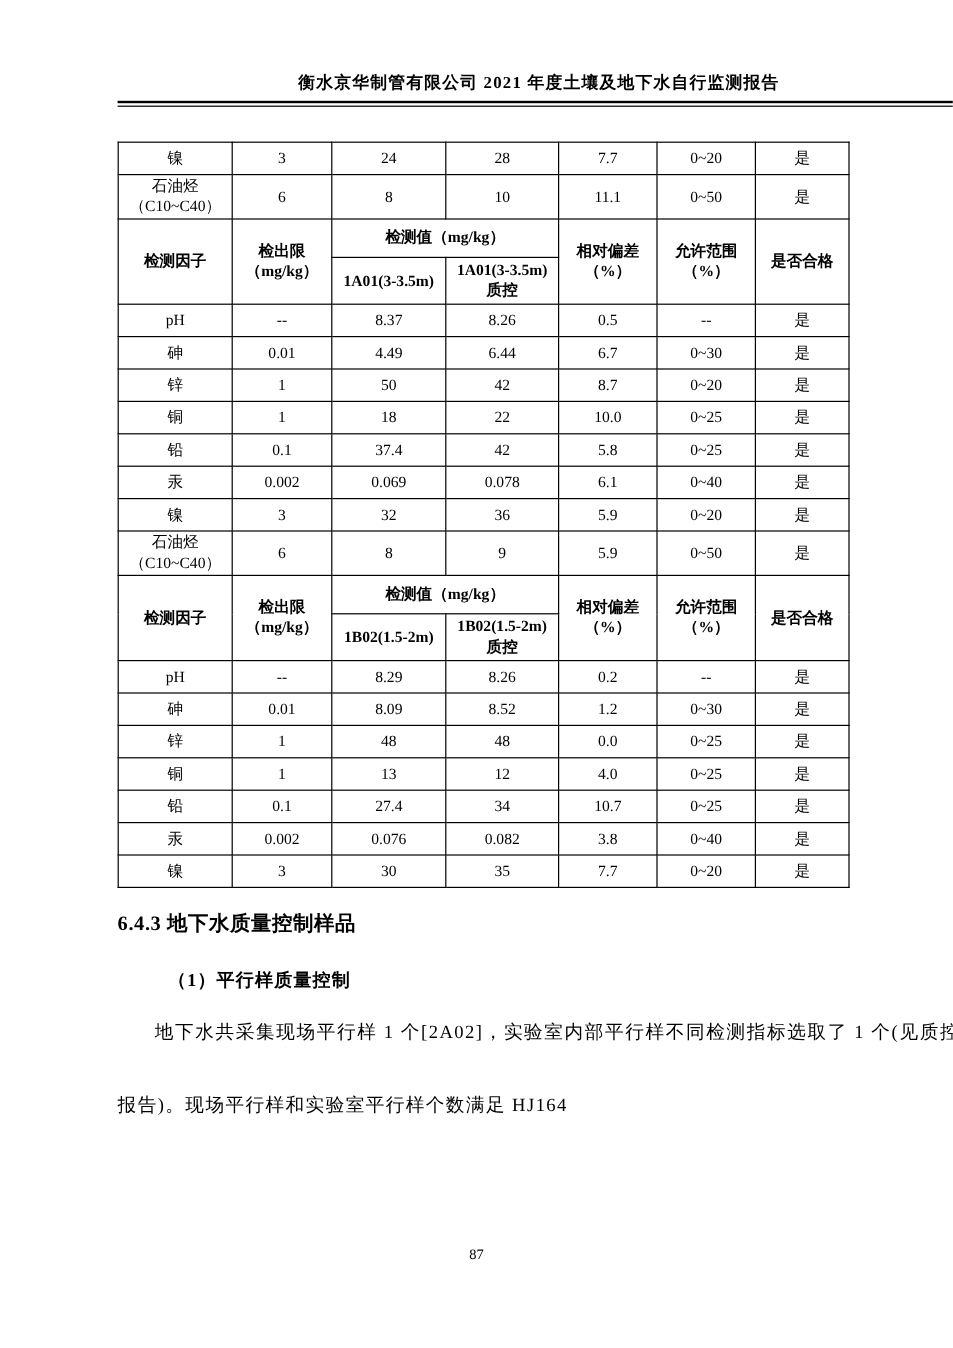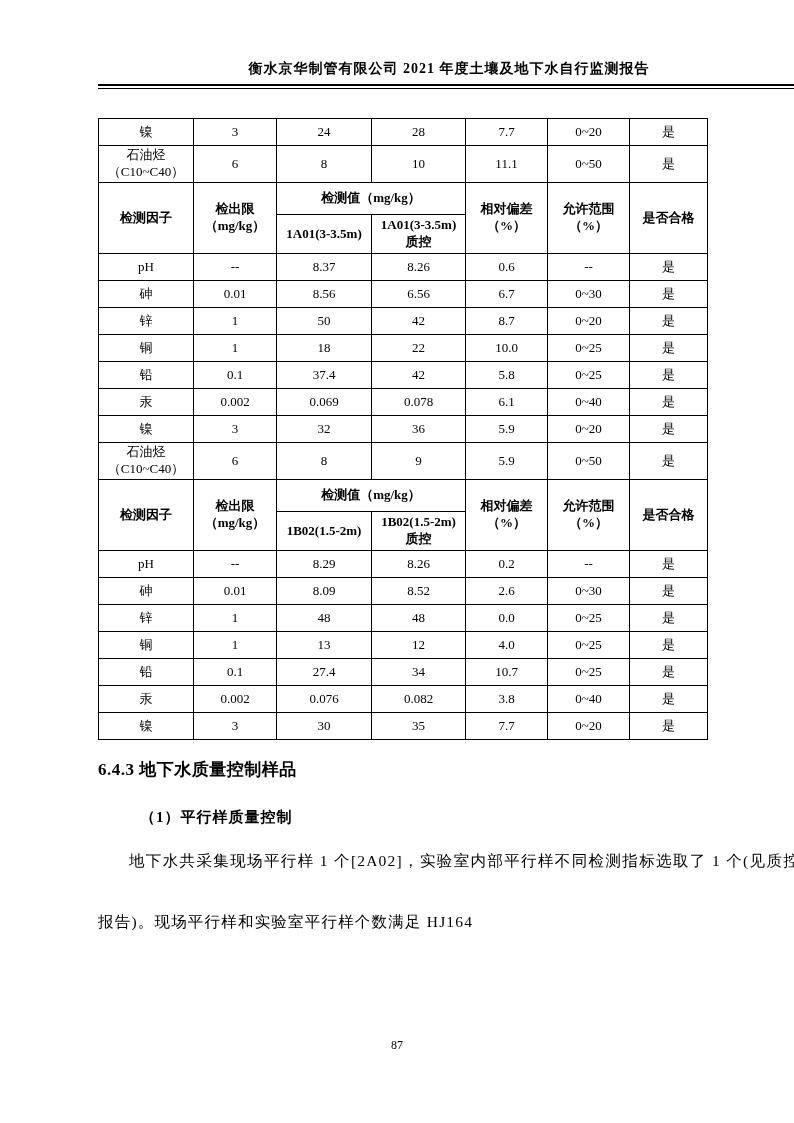--- a/index.html
+++ b/index.html
@@ -110,29 +110,29 @@
 质控</th>
       </tr>
     </tbody>
 
     <tbody>
         <tr class="data-row">
           <td>pH</td>
           <td>--</td>
           <td>8.37</td>
           <td>8.26</td>
-          <td>0.6</td>
+          <td>0.5</td>
           <td>--</td>
           <td>是</td>
         </tr>
         <tr class="data-row">
           <td>砷</td>
           <td>0.01</td>
-          <td>8.56</td>
-          <td>6.56</td>
+          <td>4.49</td>
+          <td>6.44</td>
           <td>6.7</td>
           <td>0~30</td>
           <td>是</td>
         </tr>
         <tr class="data-row">
           <td>锌</td>
           <td>1</td>
           <td>50</td>
           <td>42</td>
           <td>8.7</td>
@@ -214,21 +214,21 @@
           <td>8.26</td>
           <td>0.2</td>
           <td>--</td>
           <td>是</td>
         </tr>
         <tr class="data-row">
           <td>砷</td>
           <td>0.01</td>
           <td>8.09</td>
           <td>8.52</td>
-          <td>2.6</td>
+          <td>1.2</td>
           <td>0~30</td>
           <td>是</td>
         </tr>
         <tr class="data-row">
           <td>锌</td>
           <td>1</td>
           <td>48</td>
           <td>48</td>
           <td>0.0</td>
           <td>0~25</td>

